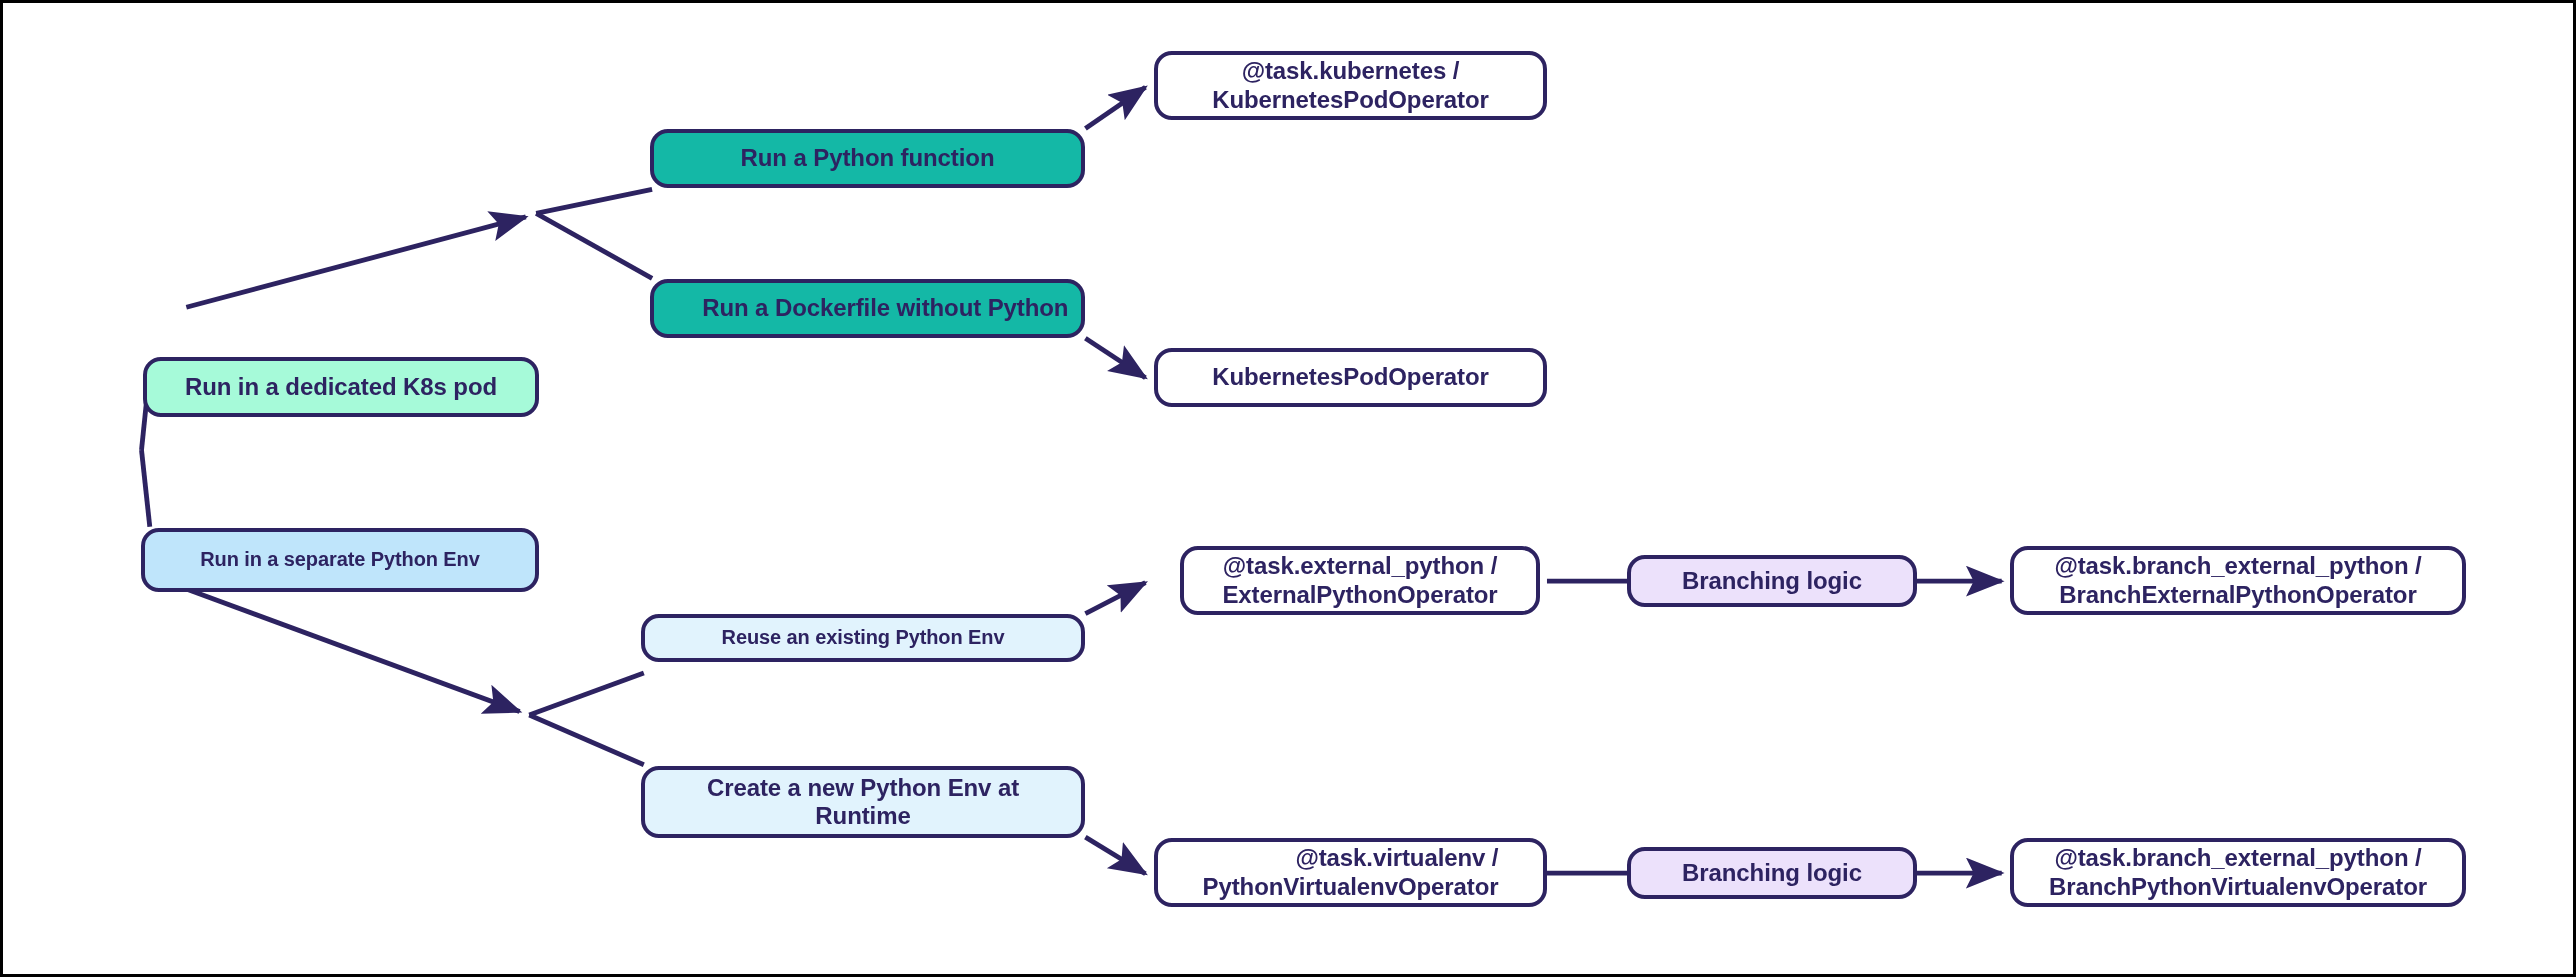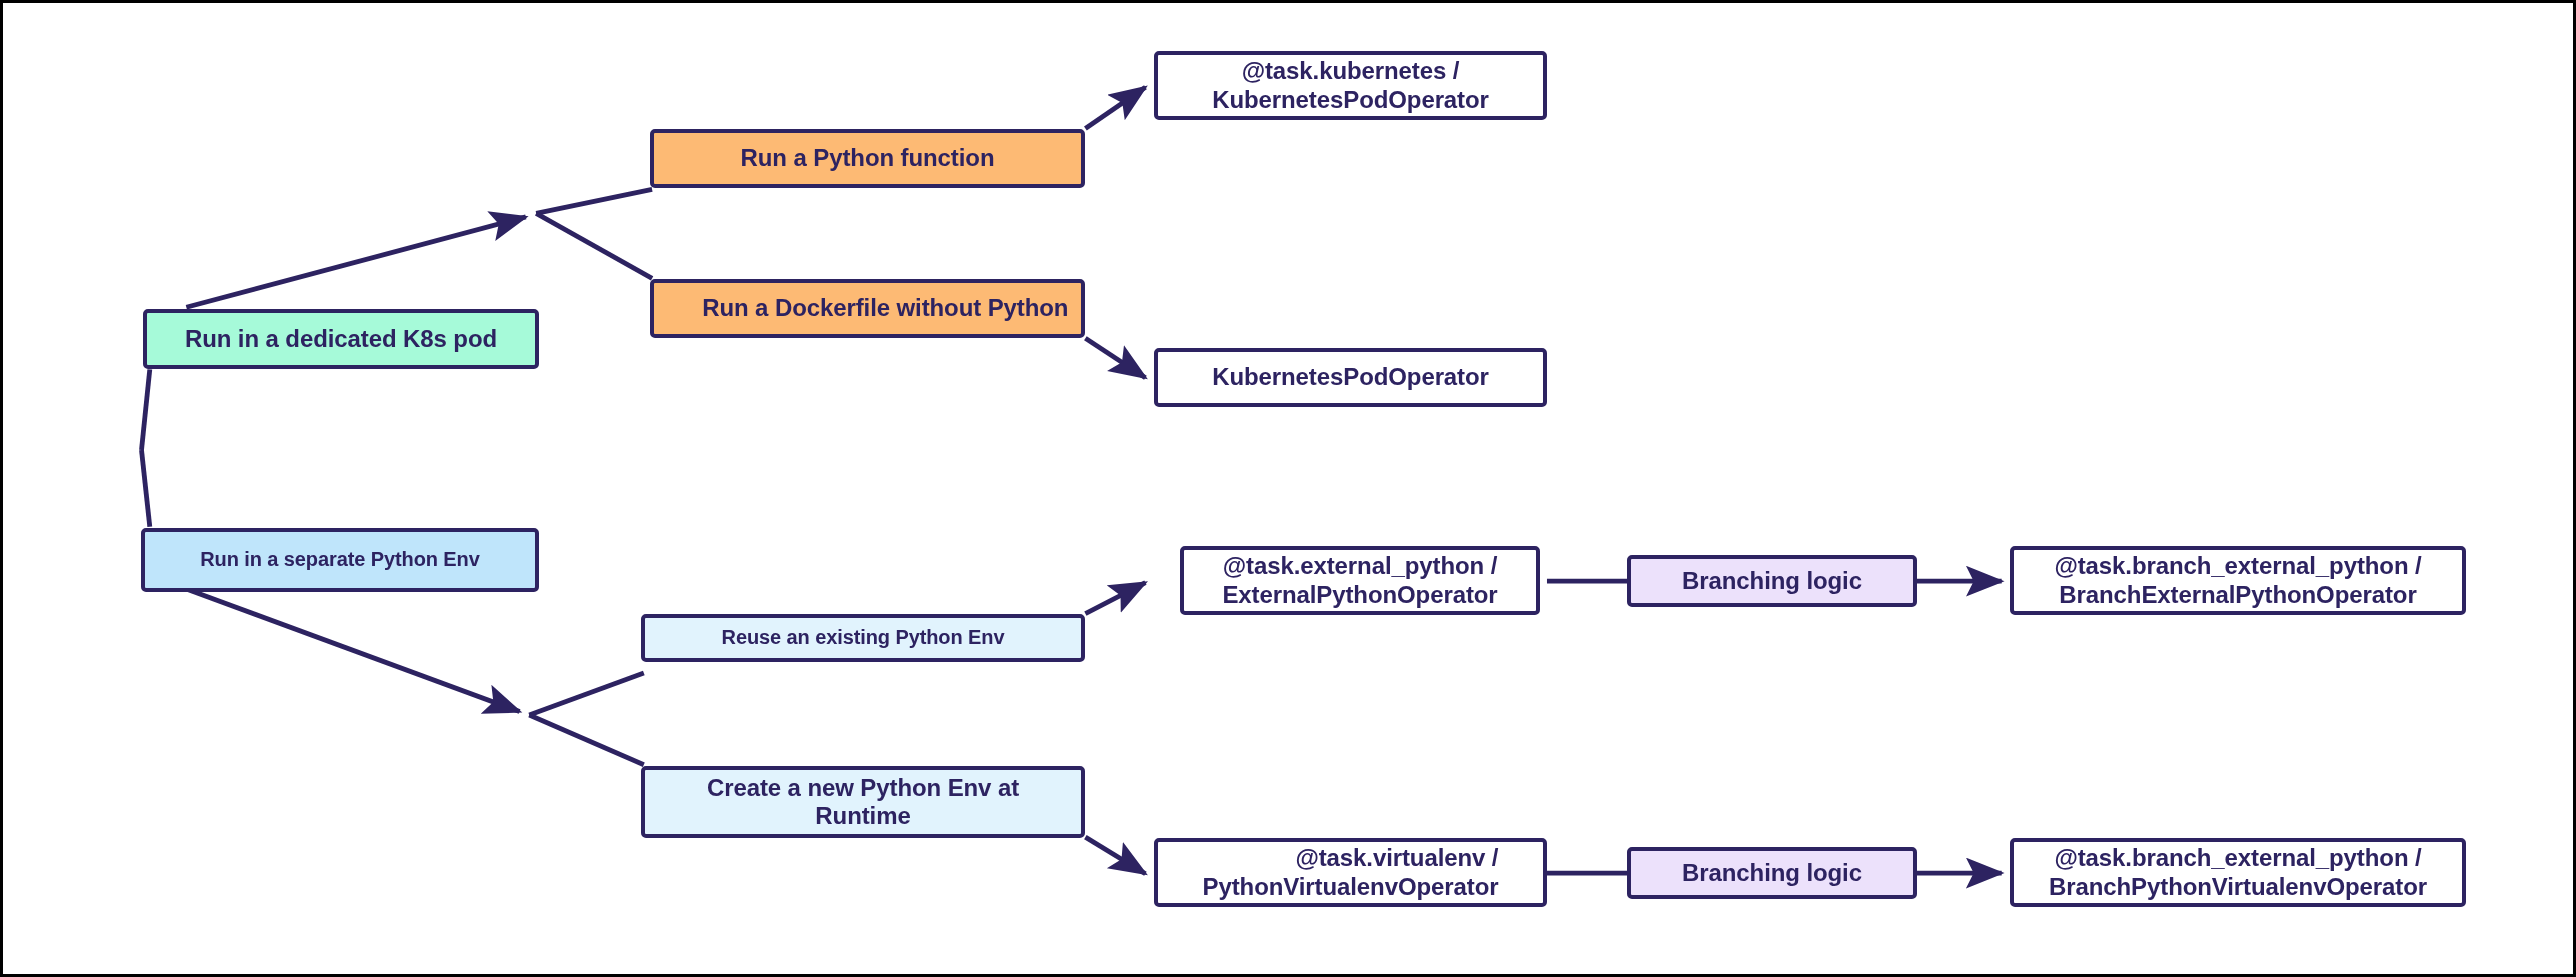--- a/index.html
+++ b/index.html
@@ -24,35 +24,35 @@
     left: 0;
     top: 0;
     width: 2576px;
     height: 977px;
     pointer-events: none;
   }
   .node {
     position: absolute;
     box-sizing: border-box;
     border: 4.1px solid #2d2361;
-    border-radius: 5px;
+    border-radius: 18px;
     color: #2d2361;
     font-weight: 700;
     display: flex;
     align-items: center;
     justify-content: center;
     text-align: center;
     line-height: 1.18;
     letter-spacing: -0.1px;
     padding: 4.1px 12.4px;
     white-space: pre-line;
     z-index: 3;
   }
-  .n-mint       { background: #a6fad9; }
-  .n-mint-pale  { background: #fdba74; }
+  .n-mint       { background: #a6fad9; margin-top: 48px; }
+  .n-mint-pale  { background: #14b8a6; }
   .n-blue       { background: #bfe5fb; }
   .n-blue-pale  { background: #e1f3fd; }
   .n-lavender   { background: #ece1fb; }
   .n-white      { background: #ffffff; }
 </style>
 </head>
 <body>
 
 <div id="canvas">
 

